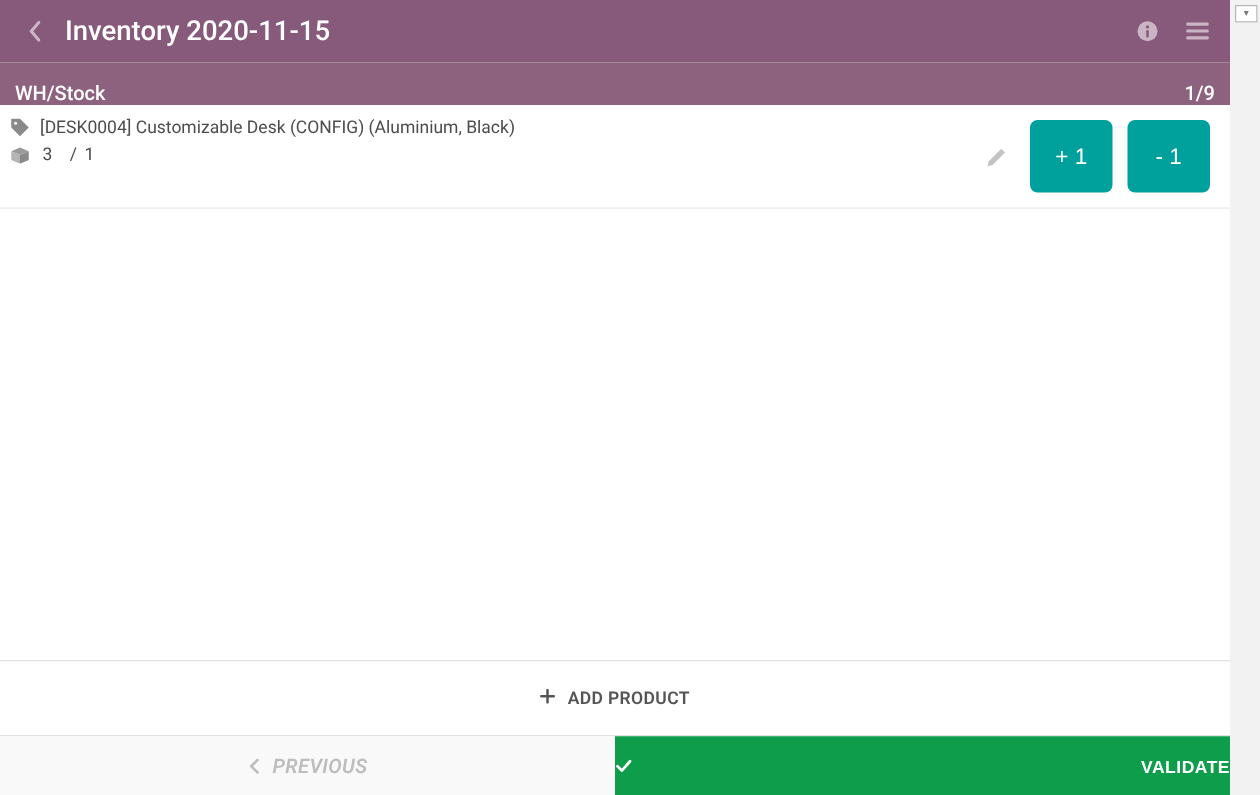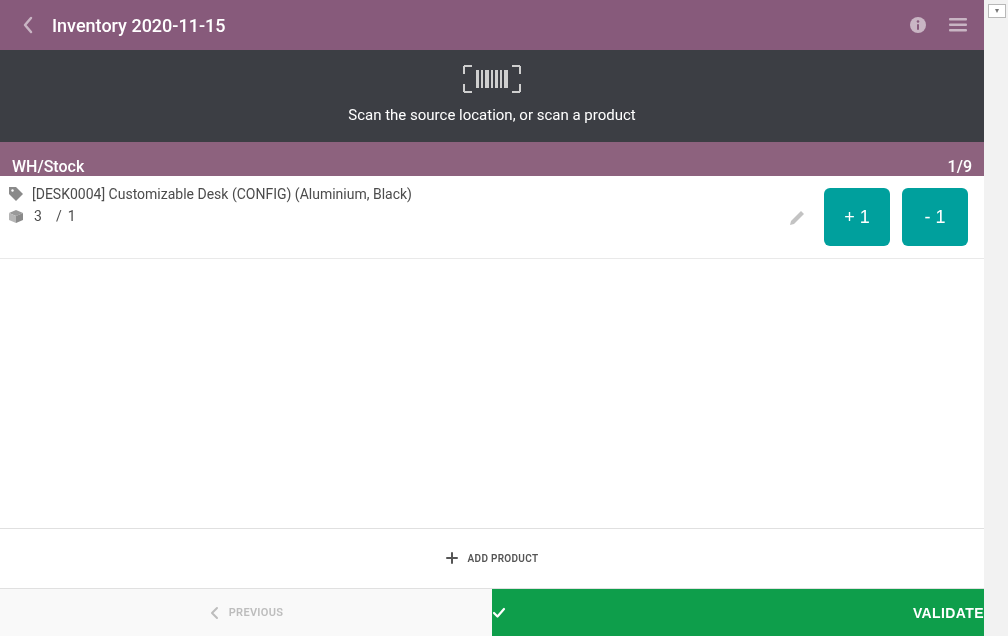--- a/index.html
+++ b/index.html
@@ -14,21 +14,21 @@
     display: flex;
     align-items: center;
     padding: 0 16px;
     position: relative;
   }
   .header .back-btn {
     width: 24px; height: 24px; display: flex; align-items: center; justify-content: center;
     margin-right: 12px; cursor: pointer; color: #c9b5c4;
   }
   .header .title {
-    font-size: 18px; font-weight: 500; color: #fff; flex: 1;
+    font-size: 22px; font-weight: 500; color: #fff; flex: 1;
   }
   .header .right-icons { display: flex; align-items: center; gap: 20px; }
   .header .info-icon, .header .menu-icon {
     width: 20px; height: 20px; display: flex; align-items: center; justify-content: center;
     color: #c9b5c4; cursor: pointer;
   }
 
   
   .scan-banner {
     background: #3c3e44;
@@ -104,40 +104,41 @@
 
   
   .empty-area { flex: 1; background: #ffffff; border-top: 1px solid #f0f0f0; margin-top: -1px; }
 
   
   .add-product-bar {
     height: 60px;
     border-top: 1px solid #e0e0e0;
     display: flex; align-items: center; justify-content: center;
     gap: 10px;
-    color: #555; font-size: 10px; font-weight: 600; letter-spacing: 0.3px;
+    color: #555; font-size: 14px; font-weight: 600; letter-spacing: 0.3px;
     background: #fff;
     cursor: pointer;
   }
   .add-product-bar .plus-icon { font-size: 14px; }
 
   
   .footer {
     display: flex;
     height: 48px;
     border-top: 1px solid #e0e0e0;
   }
   .footer .prev-btn {
     flex: 1;
     background: #f9f9f9;
     color: #bdbdbd;
     display: flex; align-items: center; justify-content: center;
     gap: 10px;
-    font-size: 11px; font-weight: 600; letter-spacing: 0.3px;
+    font-size: 16px; font-weight: 600; letter-spacing: 0.3px;
     cursor: not-allowed;
+    font-style: italic;
   }
   .footer .validate-btn {
     flex: 1;
     background: #0e9e4b;
     color: #fff;
     display: flex; align-items: center; justify-content: space-between;
     gap: 10px;
     font-size: 14px; font-weight: 600; letter-spacing: 0.4px;
     cursor: pointer;
     border: none;
@@ -185,37 +186,20 @@
       <div class="menu-icon">
         <svg class="icon-svg" width="20" height="16" viewBox="0 0 20 16">
           <rect x="1" y="1" width="18" height="2.5" fill="currentColor" rx="1"></rect>
           <rect x="1" y="6.5" width="18" height="2.5" fill="currentColor" rx="1"></rect>
           <rect x="1" y="12" width="18" height="2.5" fill="currentColor" rx="1"></rect>
         </svg>
       </div>
     </div>
   </div>
 
-  <div class="scan-banner">
-    <div class="barcode-icon">
-      <svg width="60" height="30" viewBox="0 0 60 30">
-        <path d="M2 2 L2 10 M2 2 L10 2 M58 2 L58 10 M58 2 L50 2 M2 28 L2 20 M2 28 L10 28 M58 28 L58 20 M58 28 L50 28" stroke="#cfcfcf" stroke-width="2" fill="none"></path>
-        <g fill="#cfcfcf">
-          <rect x="14" y="6" width="3" height="18"></rect>
-          <rect x="19" y="6" width="2" height="18"></rect>
-          <rect x="23" y="6" width="4" height="18"></rect>
-          <rect x="29" y="6" width="2" height="18"></rect>
-          <rect x="33" y="6" width="3" height="18"></rect>
-          <rect x="38" y="6" width="2" height="18"></rect>
-          <rect x="42" y="6" width="4" height="18"></rect>
-        </g>
-      </svg>
-    </div>
-    <div class="scan-text">Scan the source location, or scan a product</div>
-  </div>
 
   <div class="location-bar">
     <span>WH/Stock</span>
     <span>1/9</span>
   </div>
 
   <div class="product-row">
     <div class="product-left">
       <div class="product-name-row">
         <span class="tag-icon">

